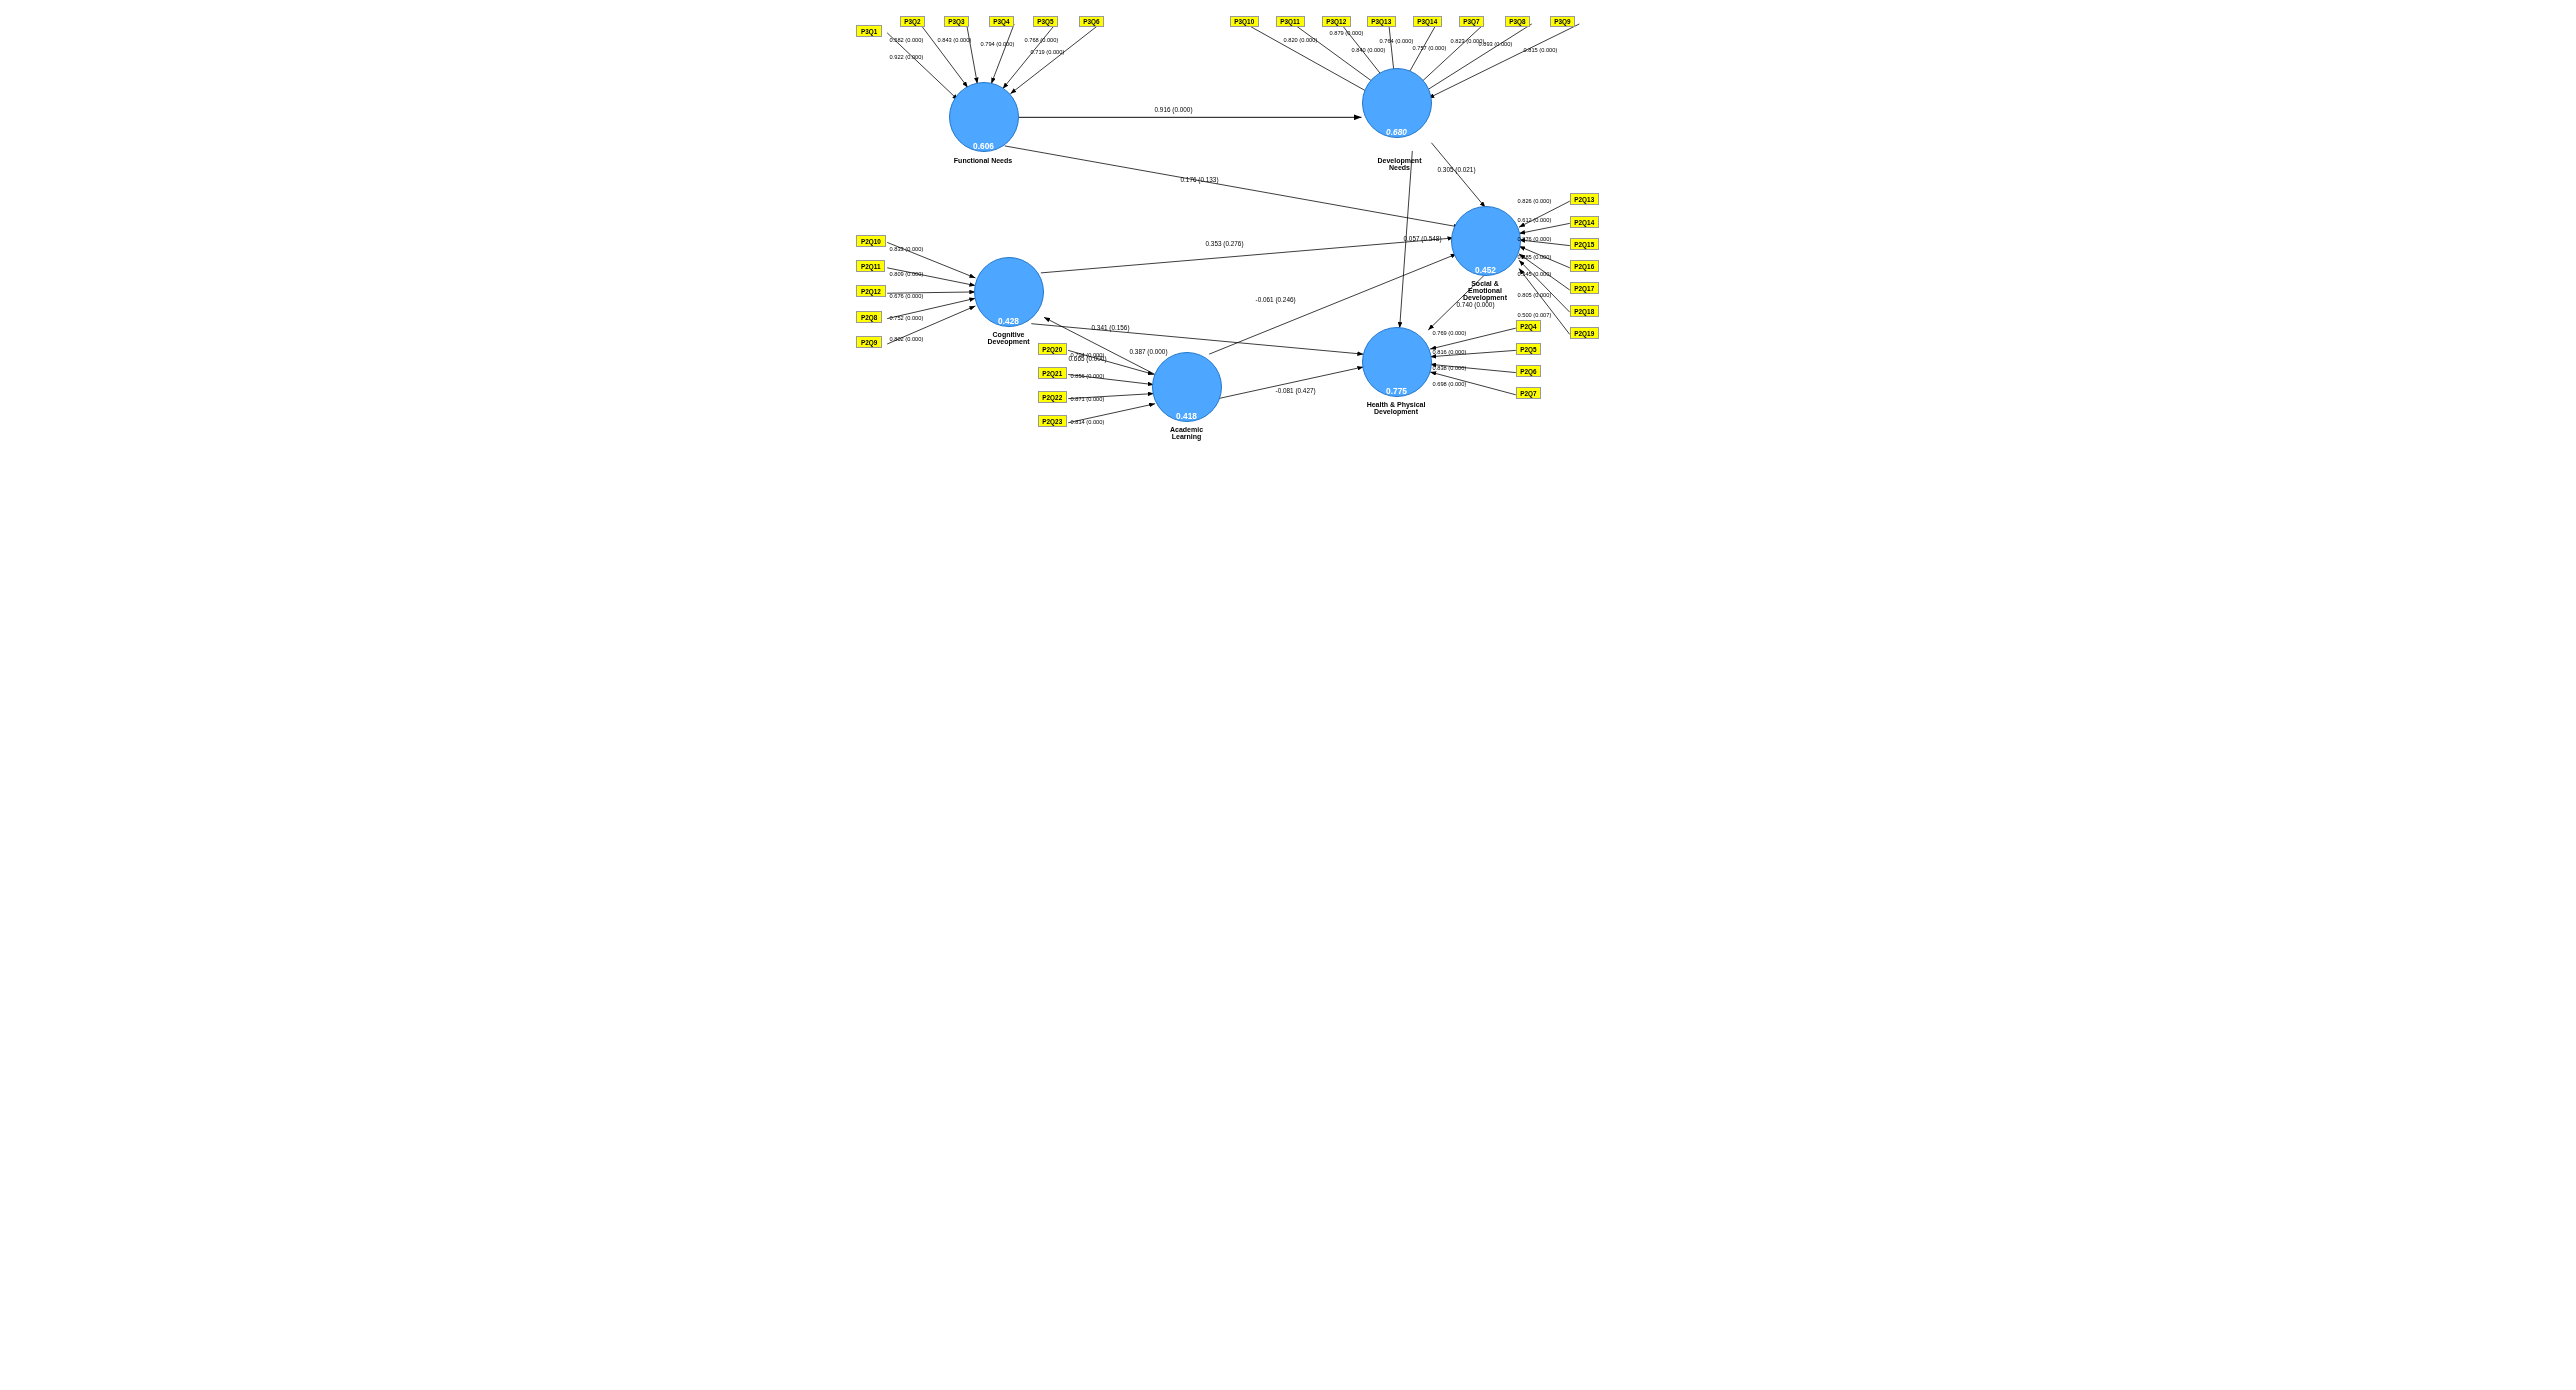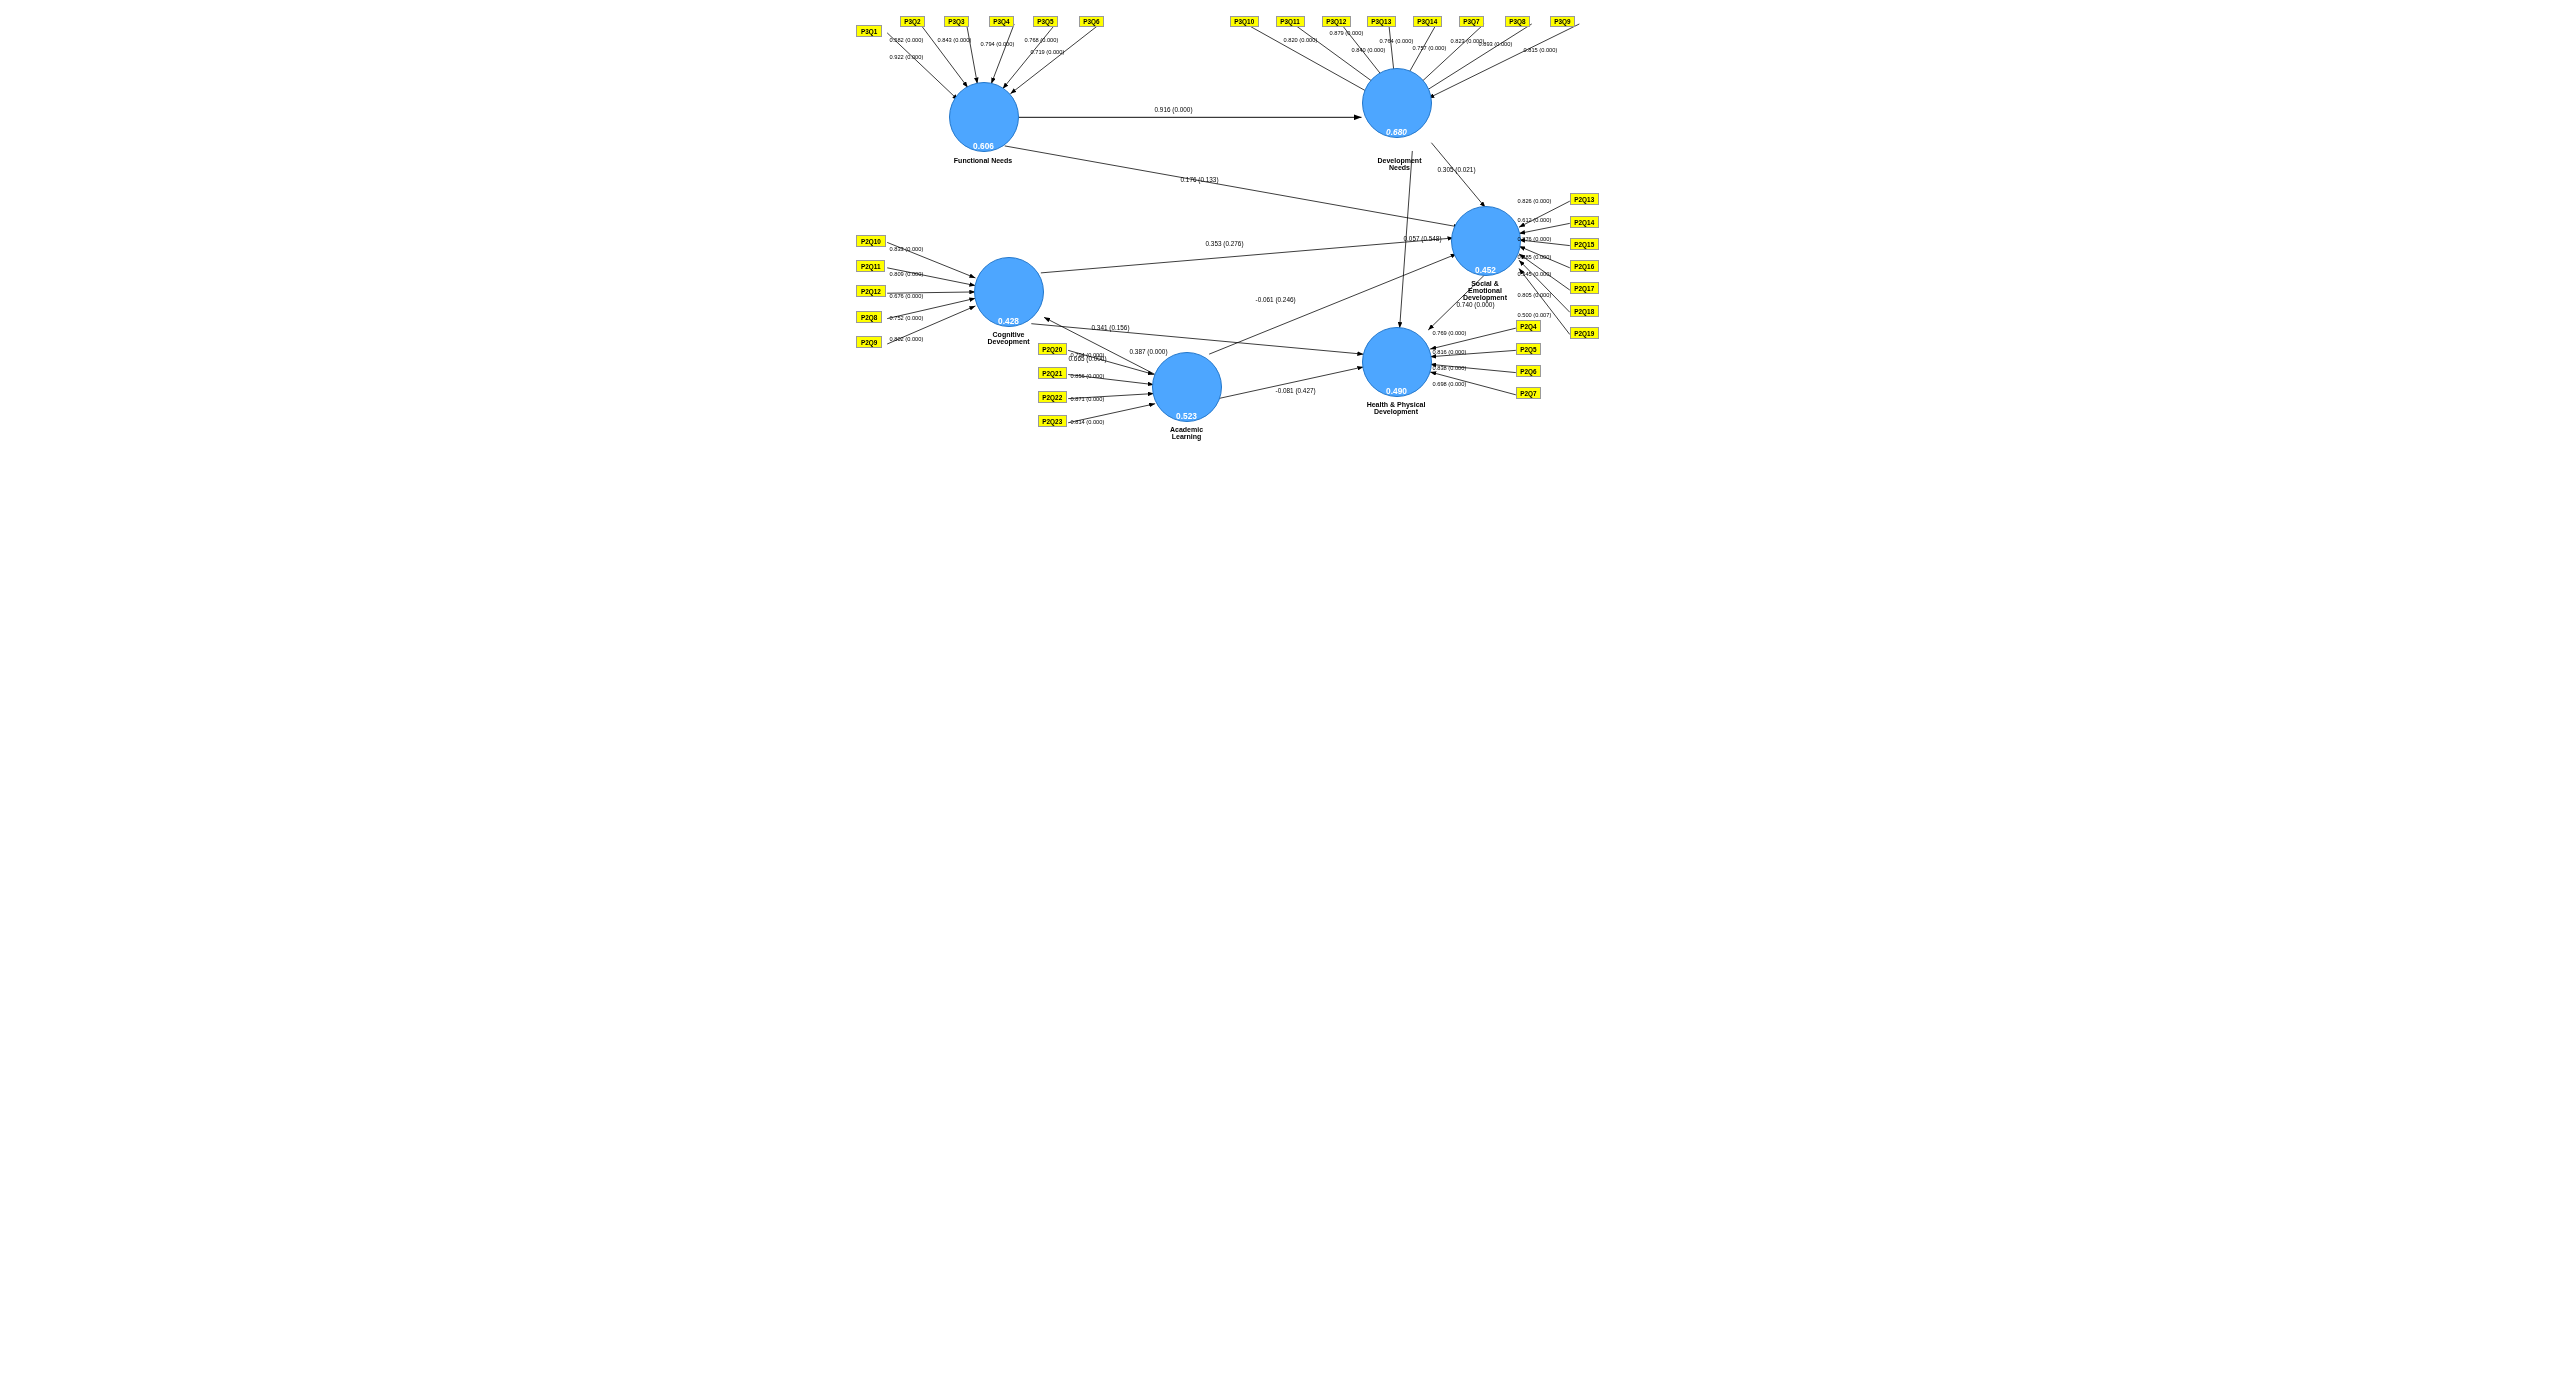--- a/index.html
+++ b/index.html
@@ -180,35 +180,35 @@
   </div>
 
   <div class="node-circle" style="left:130px; top:251px; width:70px; height:70px;">
     <span>0.428</span>
   </div>
   <div class="node-label" style="left:122px; top:325px; width:86px;">
     <span>Cognitive<br>Deveopment</span>
   </div>
 
   <div class="node-circle" style="left:308px; top:346px; width:70px; height:70px;">
-    <span>0.523</span>
+    <span>0.418</span>
   </div>
   <div class="node-label" style="left:305px; top:420px; width:76px;">
     <span>Academic<br>Learning</span>
   </div>
 
   <div class="node-circle" style="left:607px; top:200px; width:70px; height:70px;">
     <span>0.452</span>
   </div>
   <div class="node-label" style="left:600px; top:274px; width:83px;">
     <span>Social &amp;<br>Emotional<br>Development</span>
   </div>
 
   <div class="node-circle" style="left:518px; top:321px; width:70px; height:70px;">
-    <span>0.490</span>
+    <span>0.775</span>
   </div>
   <div class="node-label" style="left:508px; top:395px; width:89px;">
     <span>Health &amp; Physical<br>Development</span>
   </div>
 
   <div class="indicator-box" style="left:12.7px; top:19px;">P3Q1</div>
   <div class="indicator-box" style="left:56px; top:9.5px;">P3Q2</div>
   <div class="indicator-box" style="left:100px; top:9.5px;">P3Q3</div>
   <div class="indicator-box" style="left:145px; top:9.5px;">P3Q4</div>
   <div class="indicator-box" style="left:189px; top:9.5px;">P3Q5</div>

